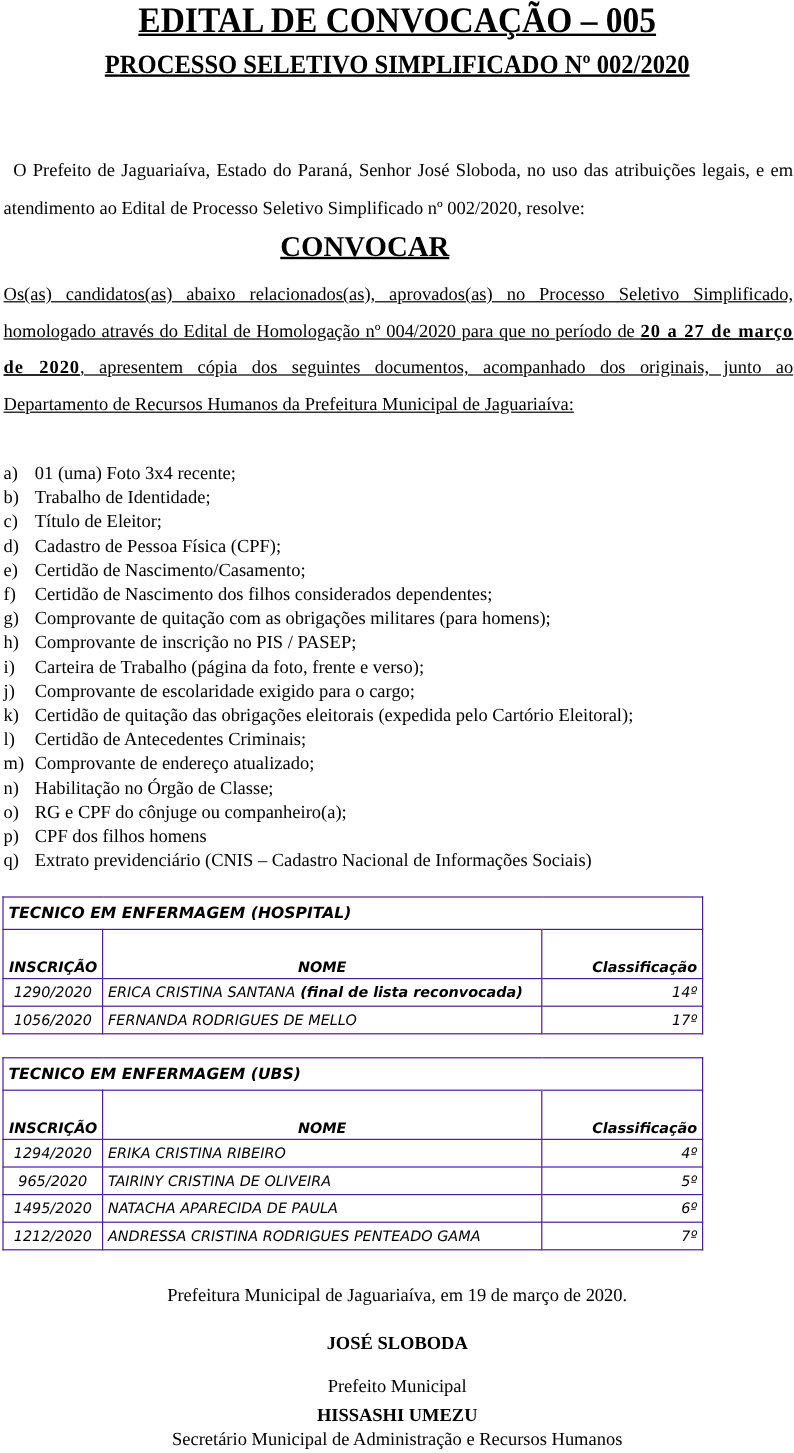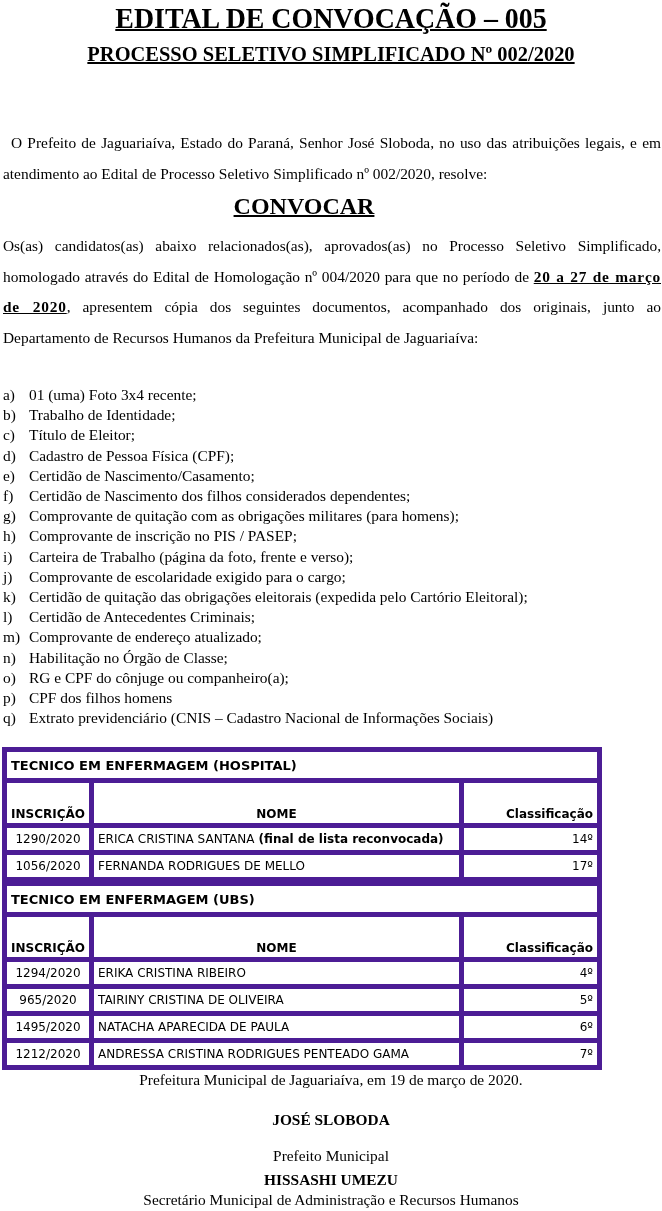--- a/index.html
+++ b/index.html
@@ -12,31 +12,31 @@
     font-family: "Liberation Serif", serif; font-weight: bold; font-size: 22px; line-height: 28px;
     text-decoration: underline; text-decoration-thickness: 2px; transform: scaleX(0.93); transform-origin: center; }
 
   .para { position: absolute; left: 3px; width: 658px; font-family: "Liberation Serif", serif;
     font-size: 15.4px; text-align: justify; text-align-last: left; }
   .intro { top: 127px; line-height: 31px; }
   .intro .first { text-indent: 8px; }
   .convocar { position: absolute; left: 0; width: 608px; top: 190px; text-align: center;
     font-family: "Liberation Serif", serif; font-weight: bold; font-size: 24px; line-height: 32px;
     text-decoration: underline; text-decoration-thickness: 2px; }
-  .body { top: 231px; line-height: 30.5px; }
+  .body { top: 231px; line-height: 30.5px; text-decoration: underline; }
   .body b { text-decoration: underline; letter-spacing: 0.8px; }
 
   .doclist { position: absolute; left: 3px; top: 385px; margin: 0; padding: 0; list-style: none;
     font-family: "Liberation Serif", serif; font-size: 15.4px; line-height: 20.2px; }
   .doclist li { display: flex; white-space: nowrap; }
   .doclist .lt { width: 26px; flex: 0 0 26px; }
 
   table.res { position: absolute; left: 2px; border-collapse: collapse;
     font-family: "DejaVu Sans", sans-serif; font-size: 12px; }
-  table.res td { border: 5px solid #4c1d95; padding: 0 4px; white-space: nowrap; height: 22px; }
+  table.res td { border: 1px solid #4c1d95; padding: 0 4px; white-space: nowrap; height: 22px; font-style: italic; }
   table.res .cat td { font-weight: bold; font-size: 13px; height: 26px; }
   table.res .hdr td { font-weight: bold; font-size: 12px; height: 38px; vertical-align: bottom; padding-bottom: 2px; }
   table.res .c-ins { width: 74px; text-align: center; }
   table.res .c-nome { width: 357px; }
   table.res .c-cls { width: 125px; text-align: right; }
   table.res .hdr .c-ins { text-align: right; padding-left: 4px; }
   table.res .hdr .c-nome { text-align: center; }
   .t1 { top: 747px; }
   .t2 { top: 881px; }
 

